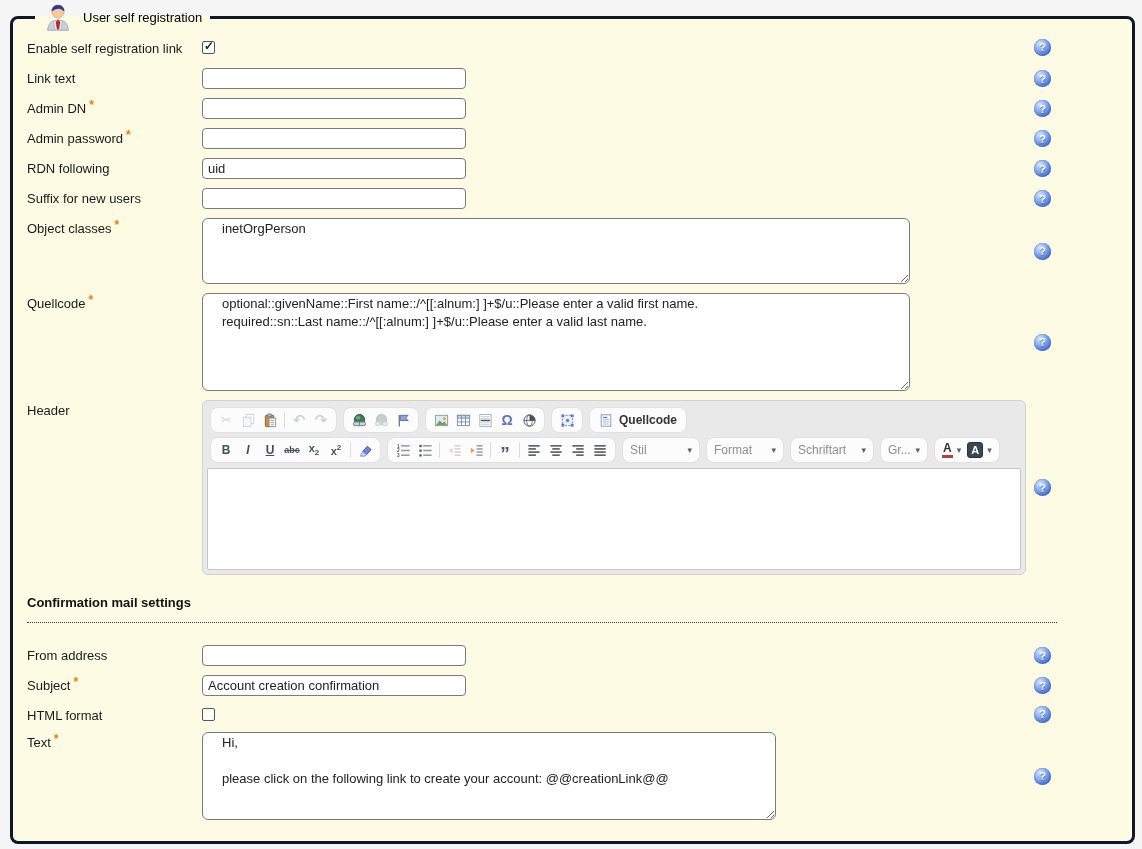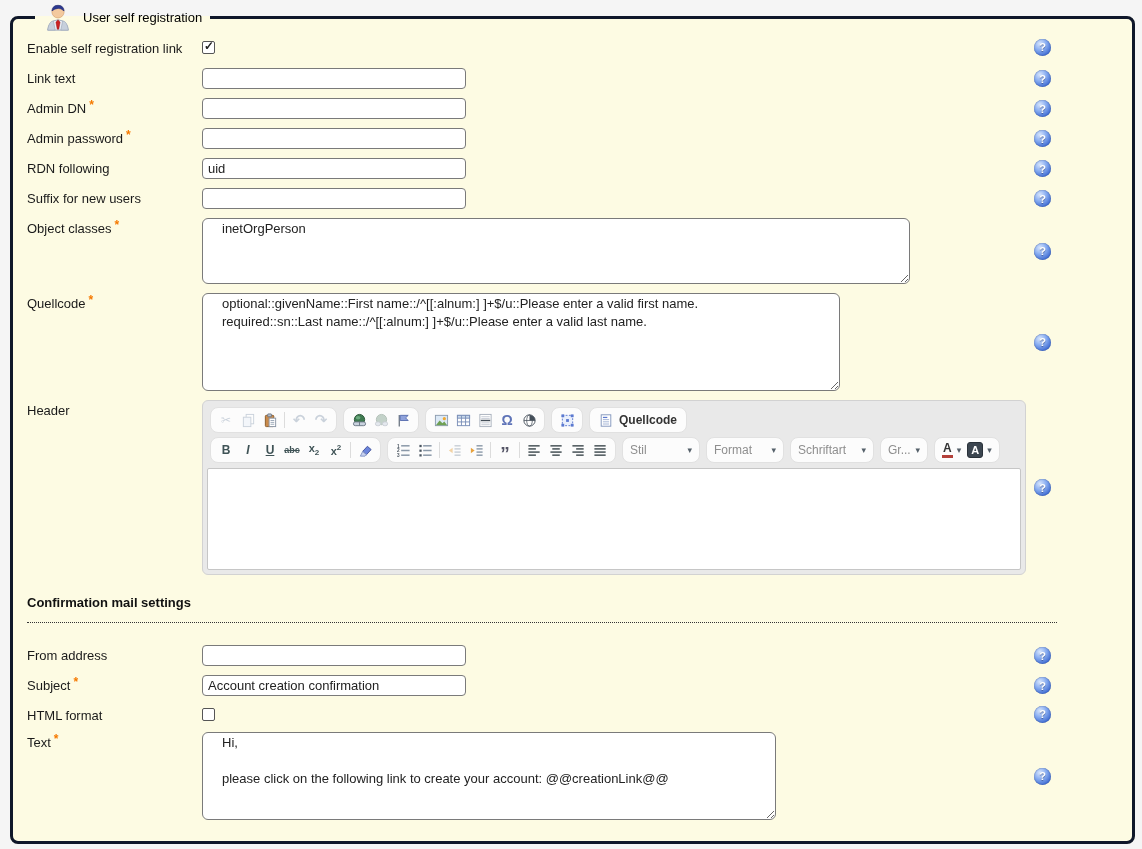--- a/index.html
+++ b/index.html
@@ -11,21 +11,21 @@
   .legend-text{color:#000}
 
   .row{display:flex;align-items:center;margin-bottom:9px}
   .row .lbl{flex:0 0 175px;align-self:flex-start;padding-top:3px}
   .row.cbrow{margin-bottom:12px}
   .req{color:#F57900;font-weight:bold;font-size:12px;margin-left:3px;position:relative;top:-4px}
 
   .ti{width:264px;height:21px;border:1px solid #7A7A7A;border-radius:4px;padding:1px 5px;font:13px "Liberation Sans","DejaVu Sans",sans-serif;box-sizing:border-box;background:#fff;color:#222}
   .ta{border:1px solid #7A7A7A;border-radius:6px;font:13px/1.4 "Liberation Sans","DejaVu Sans",sans-serif;padding:1px 19px;box-sizing:border-box;background:#fff;color:#222;resize:both;overflow:auto}
   .ta.oc{width:708px;height:66px}
-  .ta.attr{width:638px;height:98px}
+  .ta.attr{width:708px;height:98px}
   .ta.mail{width:574px;height:88px}
 
   .cb{appearance:none;-webkit-appearance:none;width:13px;height:13px;border:1px solid #555;border-radius:2px;background:#fff;position:relative;margin:2px 0;cursor:pointer;flex:0 0 auto}
   .cb:checked::after{content:"\2713";position:absolute;left:1px;top:-3px;font-size:12px;font-weight:bold;color:#222}
 
   .help{width:17px;height:17px;border-radius:50%;flex:0 0 auto;
     background:radial-gradient(circle at 35% 28%,#D8E6FD 0%,#86ABF0 40%,#3C68CF 78%,#2E53A8 100%);
     color:#fff;font-weight:bold;font-size:11px;display:flex;align-items:center;justify-content:center;
     margin-left:auto;margin-right:61px;cursor:pointer;text-shadow:0 1px 1px rgba(20,40,100,.6);box-shadow:inset 0 0 1px #1C3C88}
 

